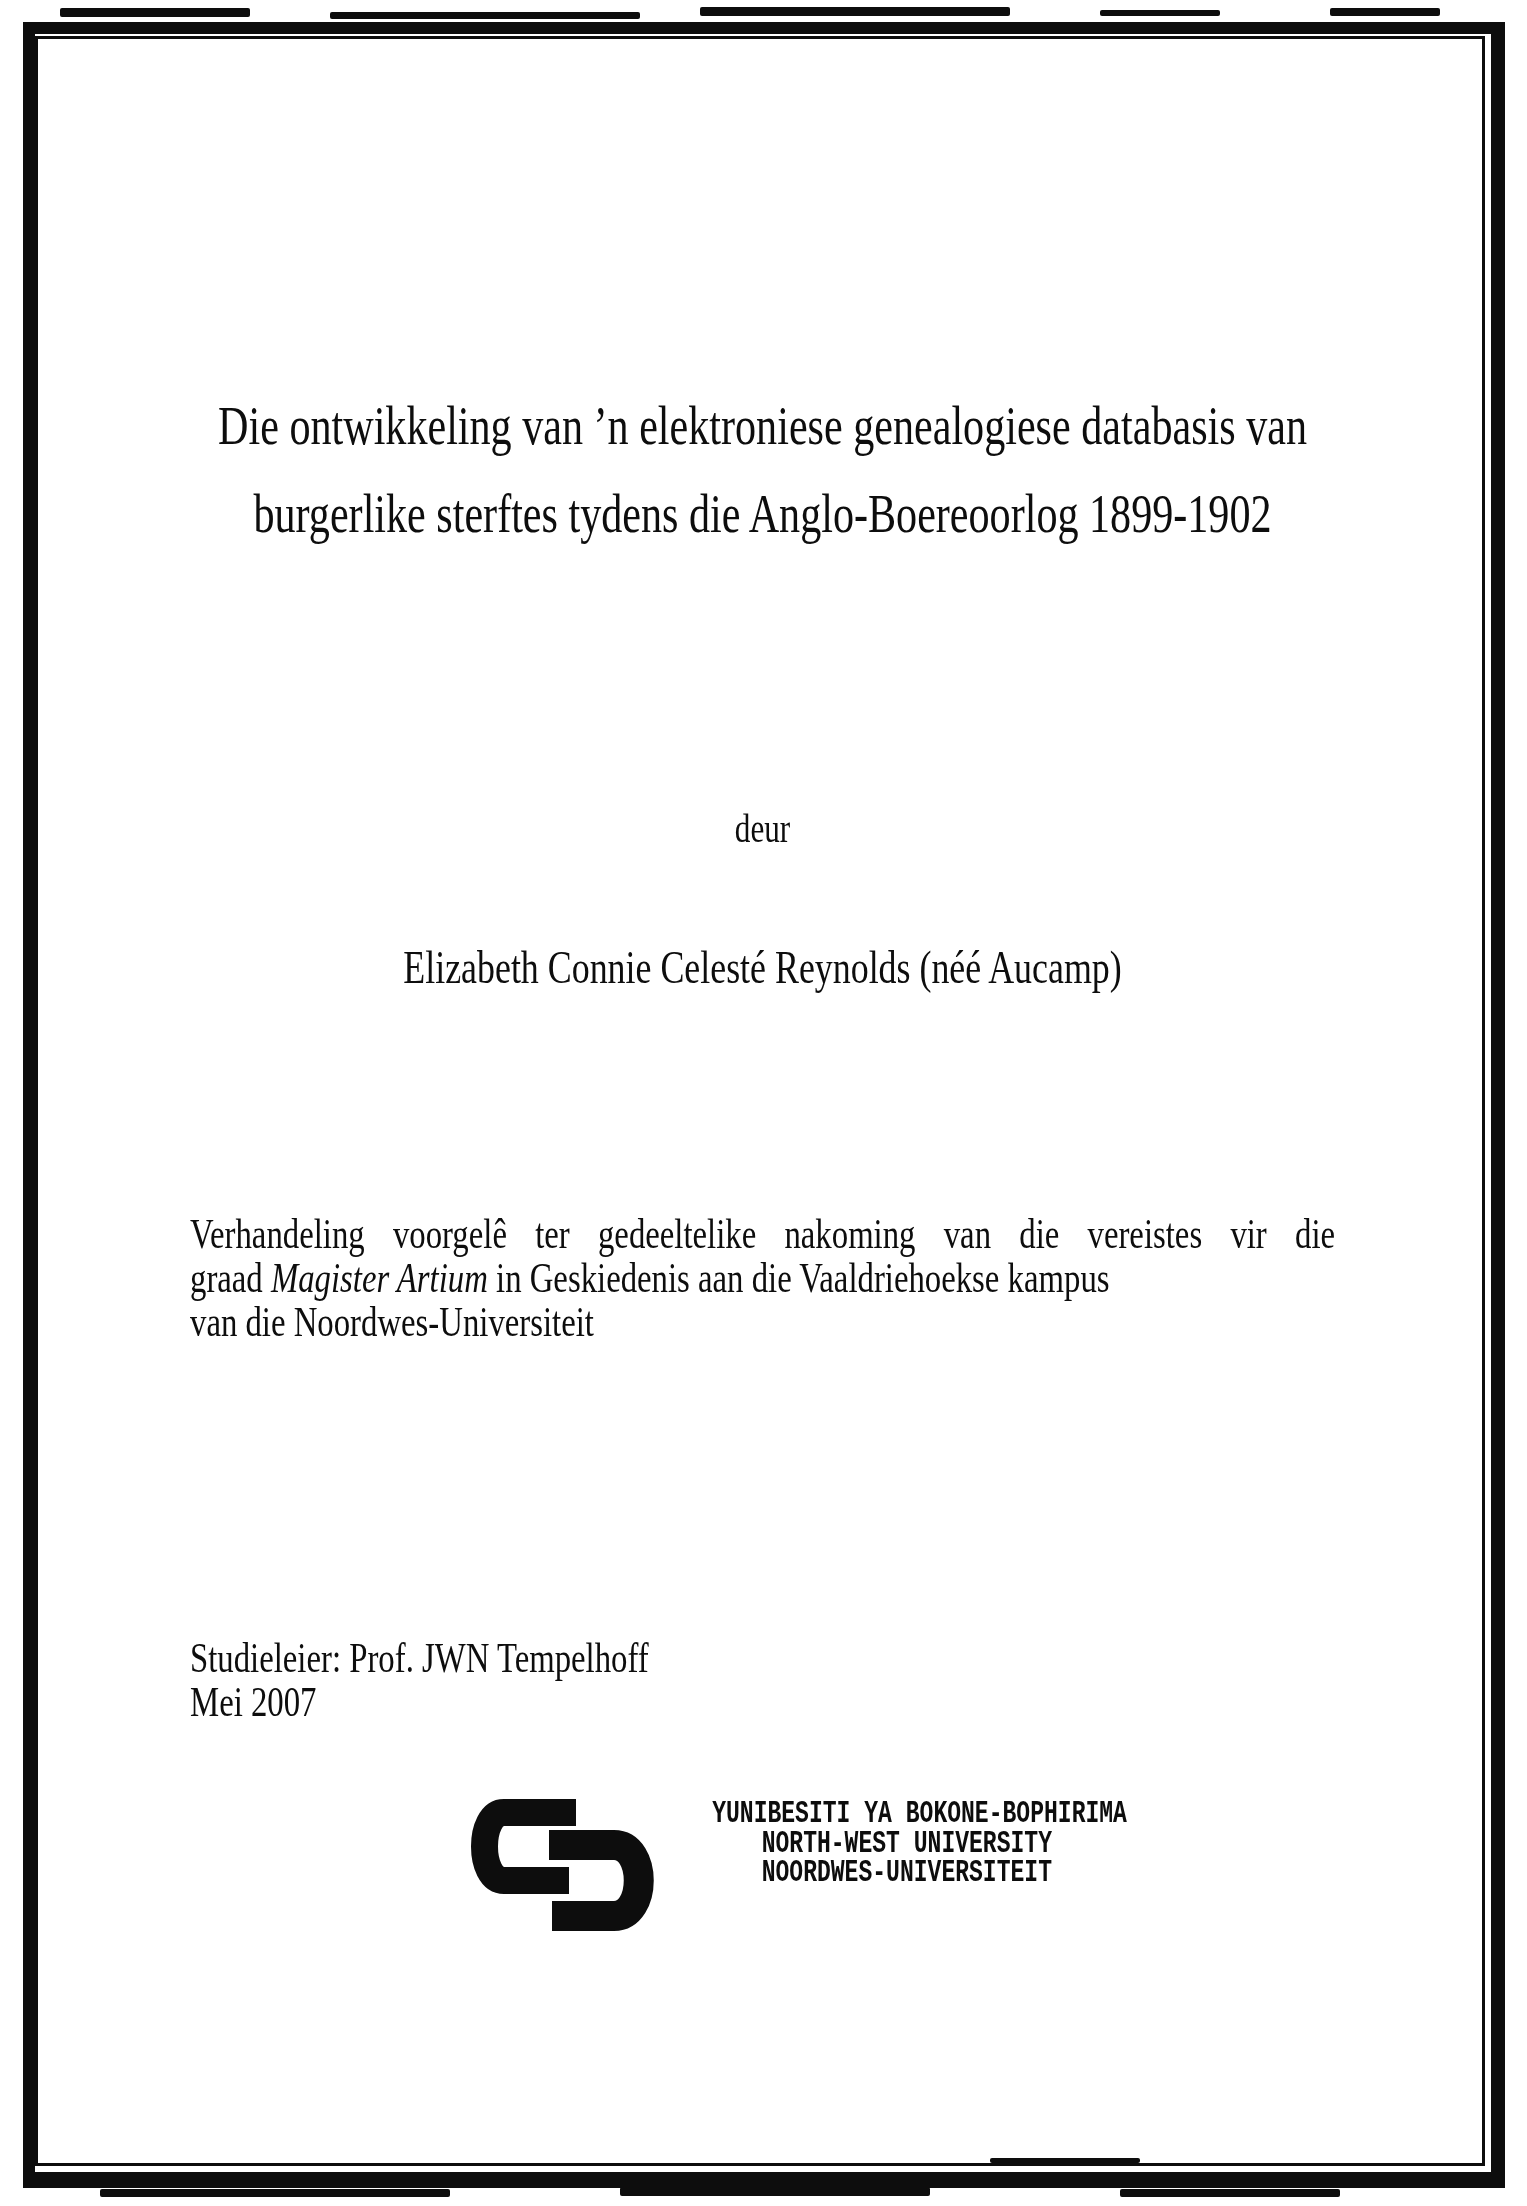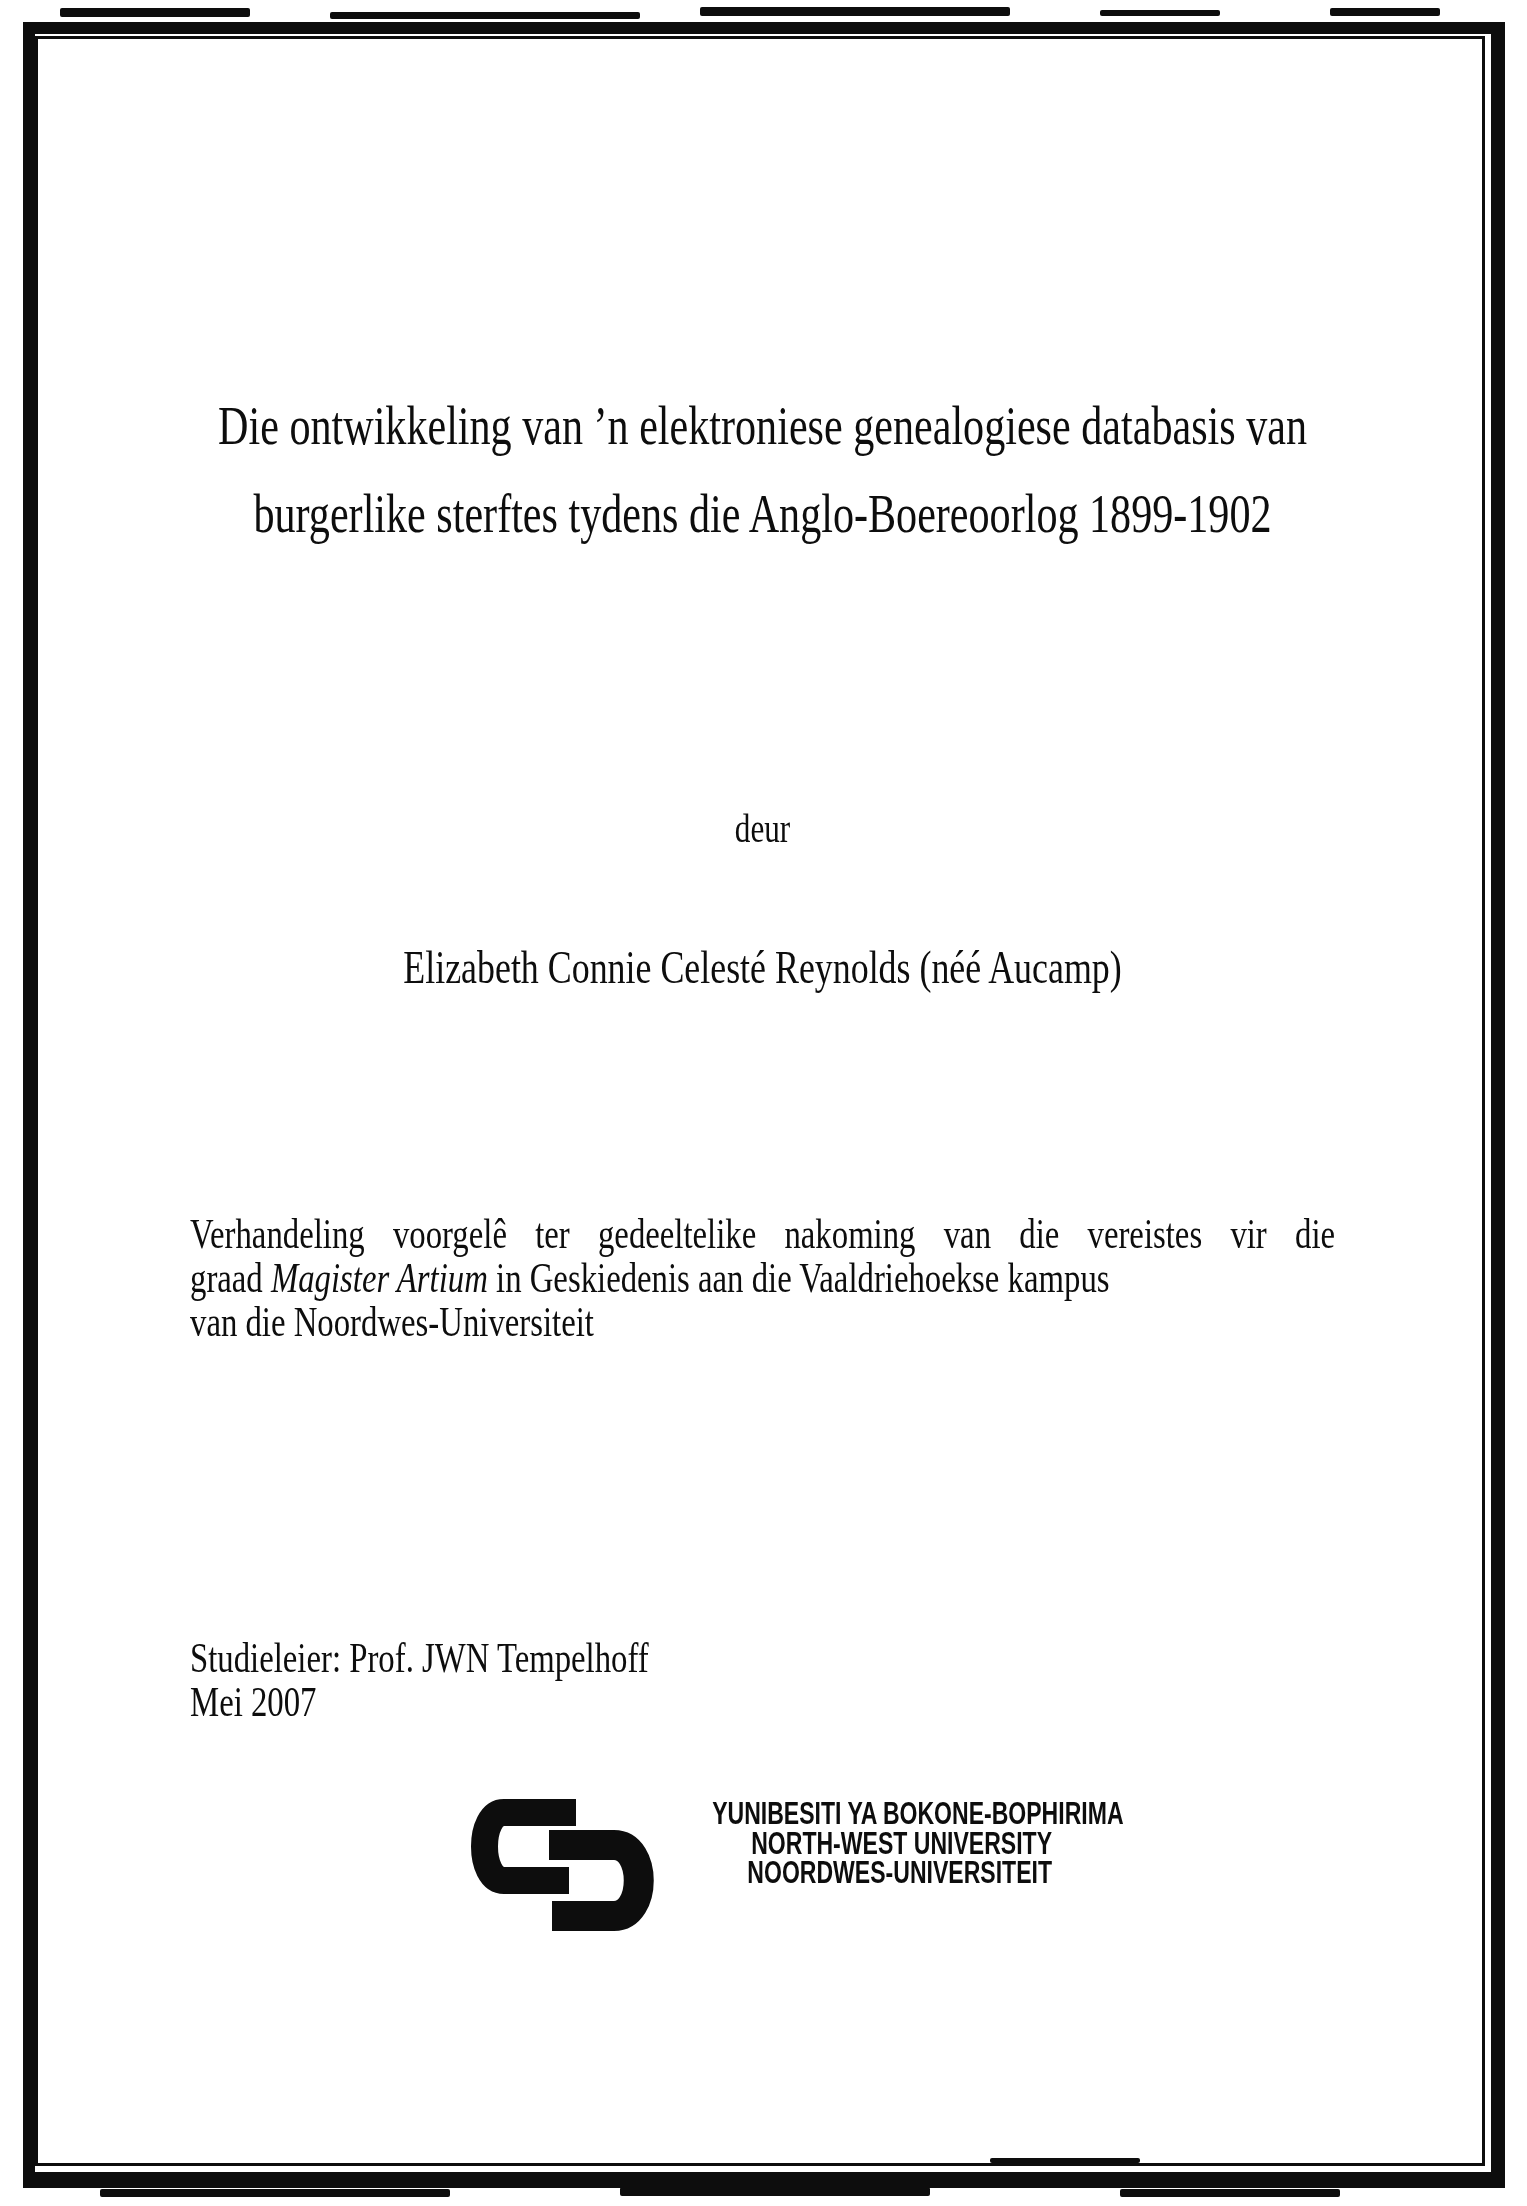--- a/index.html
+++ b/index.html
@@ -33,21 +33,21 @@
   .byline{top:806px;font-size:40px;line-height:46px;}
   .author{top:942px;font-size:46px;line-height:52px;}
   .statement{top:1212px;font-size:42px;line-height:44px;}
   .jline{text-align:justify;text-align-last:justify;}
   .supervisor{top:1636px;font-size:42px;line-height:44px;}
   .it{font-style:italic;}
   
   .logo-mark{position:absolute;left:464px;top:1799px;width:195px;height:133px;}
   .logo-text{
     position:absolute;left:580px;top:1799px;width:472px;
-    font-family:Liberation Sans, sans-serif;
+    font-family:Liberation Mono, monospace;
     font-weight:bold;font-size:32px;line-height:29.5px;
     text-align:right;letter-spacing:0px;
   }
   .logo-text .lline{white-space:nowrap;transform:scaleX(0.72);transform-origin:100% 50%;}
   
   .art{position:absolute;background:var(--ink);border-radius:2px;}
 </style>
 </head>
 <body>
 

